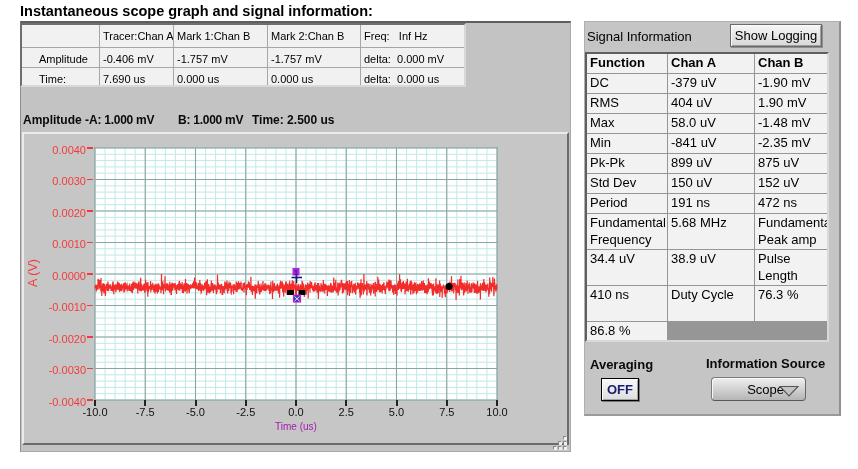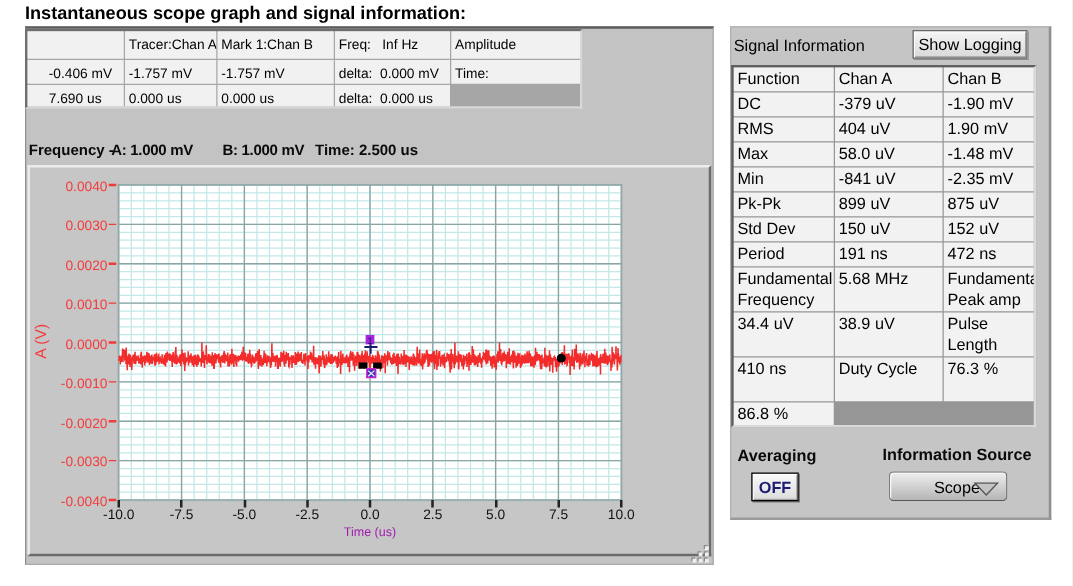--- a/index.html
+++ b/index.html
@@ -20,46 +20,47 @@
 .xt{position:absolute;top:400px;width:2px;height:6px;background:#222}
 #xtitle{left:246px;top:421px;width:100px;text-align:center;font-size:10px;color:#a21caf}
 #ytitle{left:3px;top:266px;width:60px;height:14px;text-align:center;font-size:12.5px;color:#f43b3b;transform:rotate(-90deg)}
 
 #rpanel{left:584px;top:21px;width:257px;height:395px;background:#c5c5c5;border-top:1px solid #b0b0b0;border-left:1px solid #b0b0b0;border-right:2px solid #909090;border-bottom:2px solid #9a9a9a}
 #siglabel{left:587px;top:29px;font-size:13px;color:#000}
 #showlog{left:730px;top:24px;width:92px;height:23px;background:linear-gradient(#f6f6f6,#d8d8d8);border:1px solid #6a6a6a;box-shadow:inset 1px 1px 0 #fcfcfc,inset -1px -1px 0 #9e9e9e,1px 1px 0 #8f8f8f;font-size:13px;text-align:center;line-height:21px;color:#000}
 
 #stable{left:585px;top:52px;width:244px;background:#969696;border:2px solid;border-color:#5f5f5f #d9d9d9 #d9d9d9 #5f5f5f;display:grid;grid-template-columns:80px 86px 1fr;grid-template-rows:19px 19px 19px 19px 19px 19px 19px 19px 35px 35px 35px 1fr;gap:1px;font-size:13px}
 #stable div{background:#f2f2f2;padding:1px 0 0 3px;white-space:nowrap;overflow:hidden;line-height:16.5px}
-#stable div.h{font-weight:normal}
+#stable div.h{font-weight:bold}
 
 #avglabel{left:590px;top:357px;font-size:13px;font-weight:bold;color:#0a0a0a}
 #offbtn{left:601px;top:378px;width:38px;height:23px;background:linear-gradient(#fafafa,#dcdcdc);border:1px solid #000;box-shadow:inset 1px 1px 0 #ffffff,inset -1px -1px 0 #a2a2a2,1px 1px 0 #777;font-size:13px;font-weight:bold;color:#1c1c72;text-align:center;line-height:21px}
 #infolabel{left:706px;top:356px;font-size:13px;font-weight:bold;color:#0a0a0a}
 #scopebtn{left:711px;top:377px;width:95px;height:24px;border-radius:4px;background:linear-gradient(#efefef,#b5b5b5);border:1px solid #7d7d7d;border-bottom-color:#585858;border-right-color:#686868;box-shadow:inset 1px 1px 0 #f8f8f8;font-size:13px;color:#000}
 #scopebtn .txt{position:absolute;left:0;top:4px;width:72px;text-align:right}
 .grip{position:absolute;width:3px;height:3px;background:#efefef;box-shadow:-1px -1px 0 #8a8a8a}
 </style></head>
 <body>
 <div class="abs" id="title">Instantaneous scope graph and signal information:</div>
 
 <div class="abs" id="lpanel">
 </div>
 
 <div class="abs" id="divisions">
-  <span style="left:2px">Frequency -</span>
+  <span style="left:2px">Amplitude -</span>
   <span style="left:68px;letter-spacing:-0.25px">A: 1.000 mV</span>
   <span style="left:157px;letter-spacing:-0.25px">B: 1.000 mV</span>
   <span style="left:231px">Time: 2.500 us</span>
 </div>
 
 <div class="abs" id="ctable">
   <div></div>
     <div>Tracer:Chan A</div>
     <div>Mark 1:Chan B</div>
+    <div>Mark 2:Chan B</div>
     <div>Freq:&nbsp;&nbsp;&nbsp;Inf Hz</div>
   <div>Amplitude</div>
     <div>-0.406 mV</div>
     <div>-1.757 mV</div>
     <div>-1.757 mV</div>
     <div>delta:&nbsp;&nbsp;0.000 mV</div>
   <div>Time:</div>
     <div>7.690 us</div>
     <div>0.000 us</div>
     <div>0.000 us</div>

